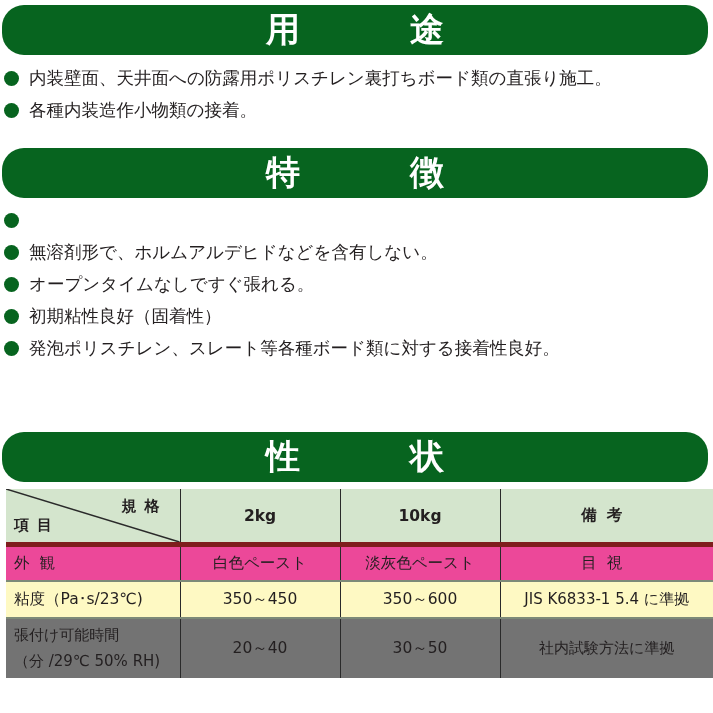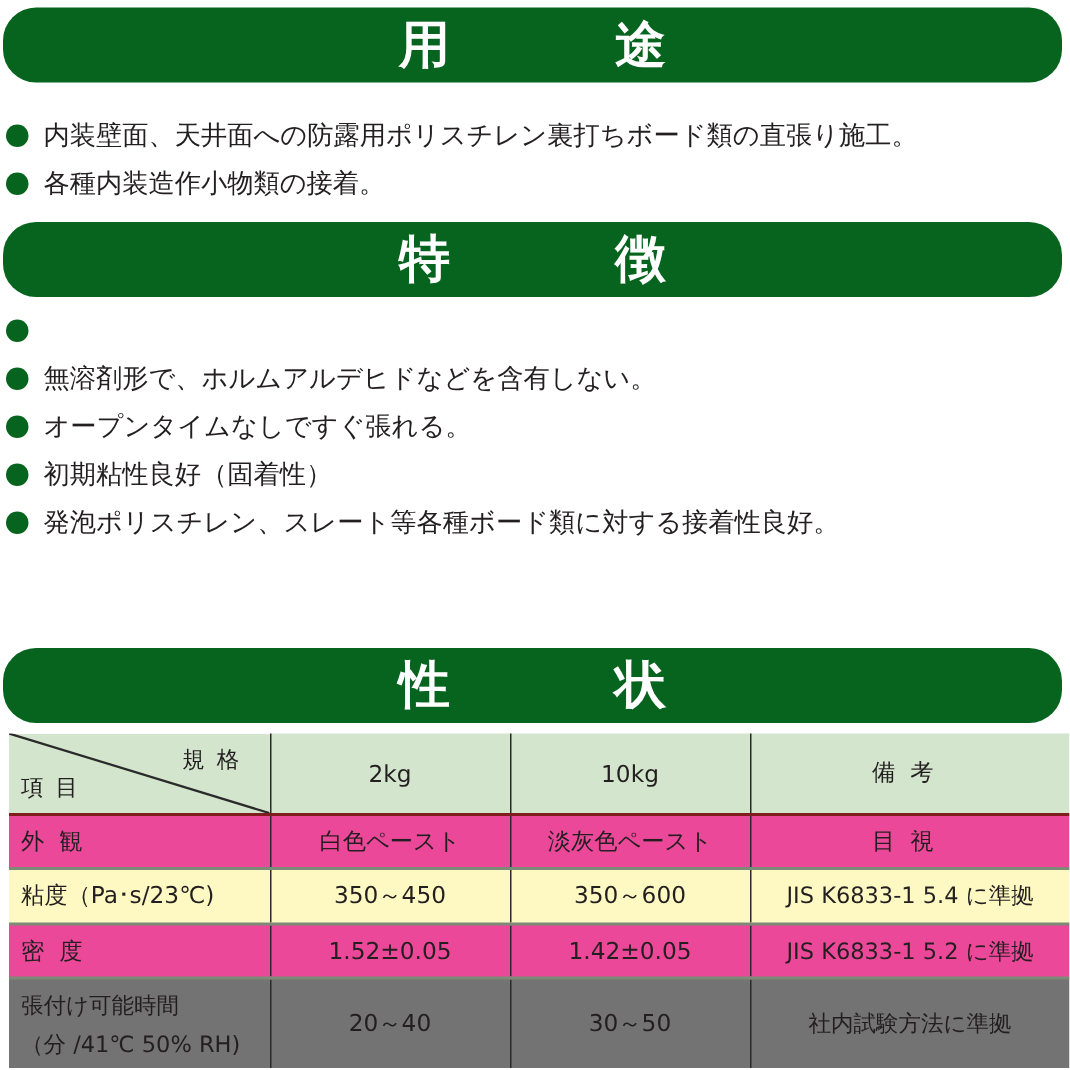--- a/index.html
+++ b/index.html
@@ -72,21 +72,21 @@
       text-align: center;
       vertical-align: middle;
       white-space: nowrap;
     }
     table.spec td:first-child {
       border-left: none;
       text-align: left;
       padding-left: 8px;
     }
     table.spec tr { border-bottom: 2px solid #7d8a78; }
-    table.spec tr.head { border-bottom: 2px solid #7f1d1d; height: 53px; background: #d4e5cd; }
+    table.spec tr.head { border-bottom: 5px solid #7f1d1d; height: 53px; background: #d4e5cd; font-weight: bold; }
     table.spec tr.r-light { background: #ec4899; height: 36px; }
     table.spec tr.r-mid { background: #fef9c3; height: 37px; }
     table.spec tr.r-tall { background: #737373; height: 60px; border-bottom: none; }
     .diag-cell {
       position: relative;
       height: 53px;
       padding: 0 !important;
     }
     .diag-cell svg {
       position: absolute;
@@ -114,21 +114,21 @@
 </head>
 <body>
 
 <div class="banner" style="top:5px;">
   <div class="banner-title">
     <span>用</span>
     <span>途</span>
   </div>
 </div>
 
-<ul class="bullets" style="top:74px;font-family:Liberation Mono, monospace;">
+<ul class="bullets" style="top:62px;font-family:Liberation Mono, monospace;">
   <li class="bullet">
     <span class="dot"></span>
     <span>内装壁面、天井面への防露用ポリスチレン裏打ちボード類の直張り施工。</span>
   </li>
   <li class="bullet">
     <span class="dot"></span>
     <span>各種内装造作小物類の接着。</span>
   </li>
 </ul>
 
@@ -193,29 +193,23 @@
     <td>白色ペースト</td>
     <td>淡灰色ペースト</td>
     <td class="spaced">目視</td>
   </tr>
   <tr class="r-mid">
     <td>粘度（Pa･s/23℃)</td>
     <td>350～450</td>
     <td>350～600</td>
     <td class="small">JIS K6833-1 5.4 に準拠</td>
   </tr>
-  <tr class="r-light">
-    <td class="spaced">密度</td>
-    <td>1.52±0.05</td>
-    <td>1.42±0.05</td>
-    <td class="small">JIS K6833-1 5.2 に準拠</td>
-  </tr>
   <tr class="r-tall">
     <td class="two-line">
       <div>張付け可能時間</div>
-      <div>（分 /41℃ 50% RH)</div>
+      <div>（分 /29℃ 50% RH)</div>
     </td>
     <td>20～40</td>
     <td>30～50</td>
     <td class="small">社内試験方法に準拠</td>
   </tr>
 </tbody>
   </table>
 
 </body></html>

